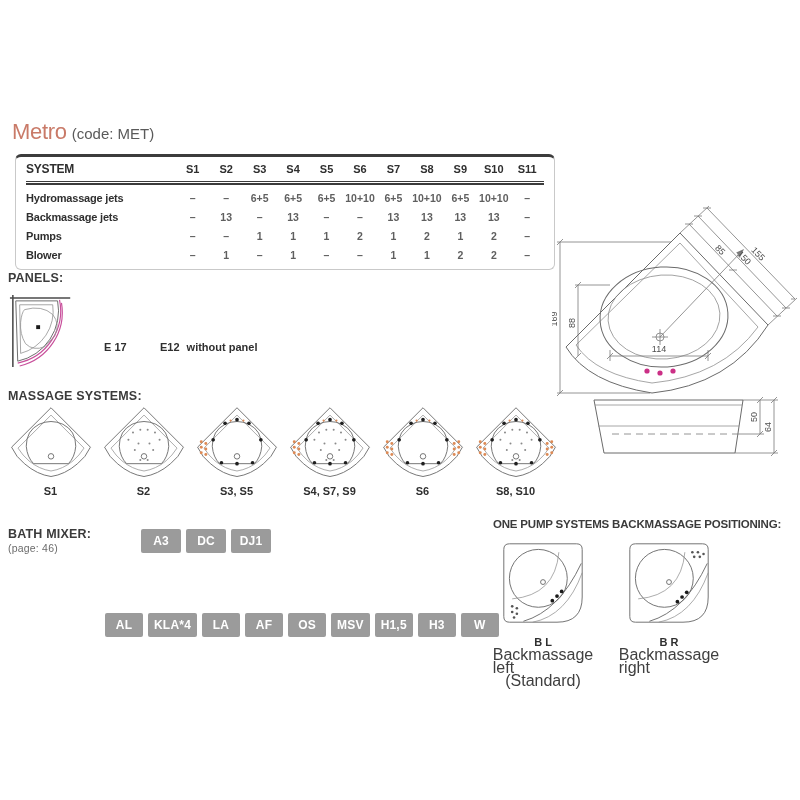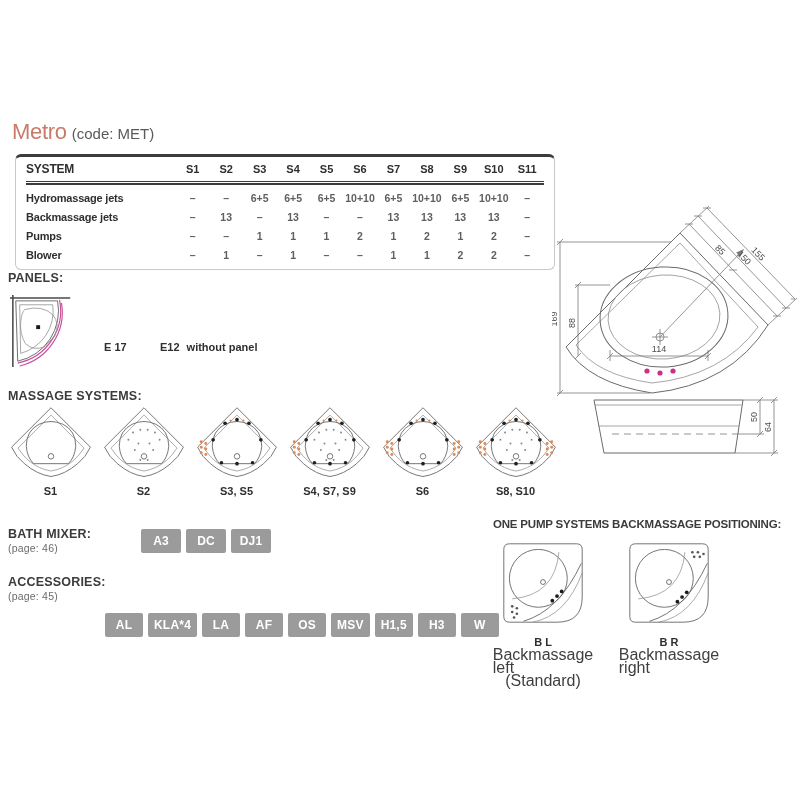--- a/index.html
+++ b/index.html
@@ -403,24 +403,20 @@
   <div class="sec-h" style="left:8px; top:527px;">
     <div>BATH MIXER:</div>
     <div class="page-note">(page: 46)</div>
   </div>
   <div class="badge-row mixer" id="mixer-badges">
       <div class="badge">A3</div>
       <div class="badge">DC</div>
       <div class="badge">DJ1</div>
     </div>
 
-  <div class="sec-h" style="left:8px; top:575px;">
-    <div>ACCESSORIES:</div>
-    <div class="page-note">(page: 45)</div>
-  </div>
   <div class="badge-row acc" id="acc-badges">
       <div class="badge">AL</div>
       <div class="badge">KLA*4</div>
       <div class="badge">LA</div>
       <div class="badge">AF</div>
       <div class="badge">OS</div>
       <div class="badge">MSV</div>
       <div class="badge">H1,5</div>
       <div class="badge">H3</div>
       <div class="badge">W</div>

